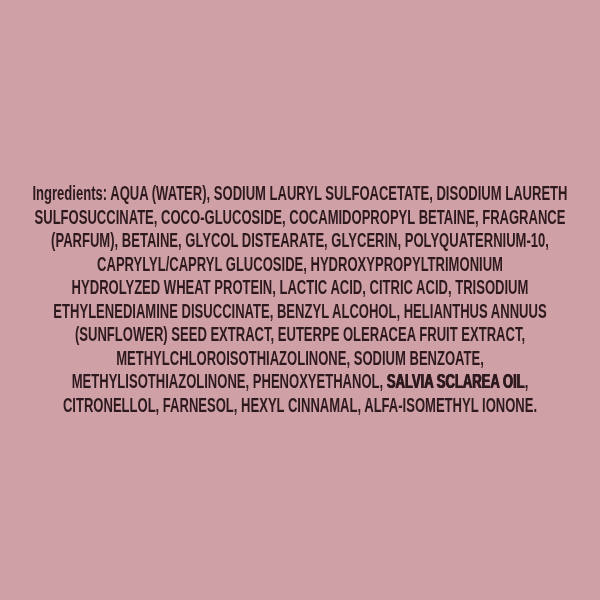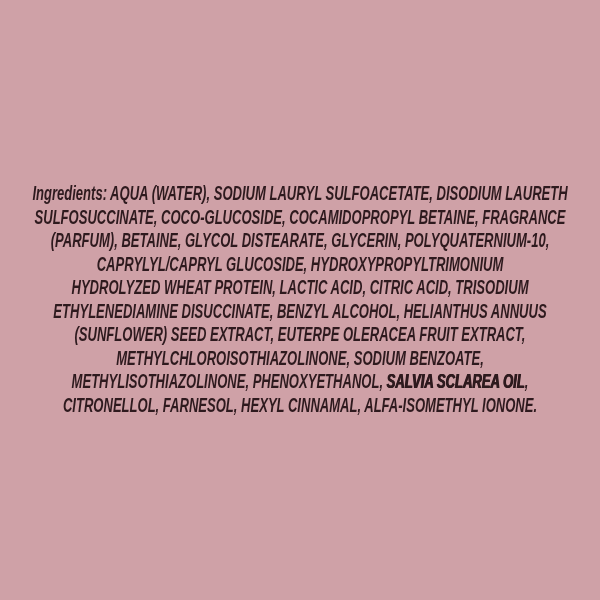--- a/index.html
+++ b/index.html
@@ -10,21 +10,20 @@
     overflow: hidden;
   }
   body {
     background: #cfa1a7;
     font-family: "Liberation Sans", "DejaVu Sans", sans-serif;
   }
   .page {
     position: relative;
     width: 600px;
     height: 436px;
-    font-style: italic;
   }
   .ingredients {
     position: absolute;
     top: 182px;
     left: 50%;
     width: 900px;
     margin-left: -450px;
     color: #2e1a1e;
     font-size: 20px;
     font-weight: 700;

